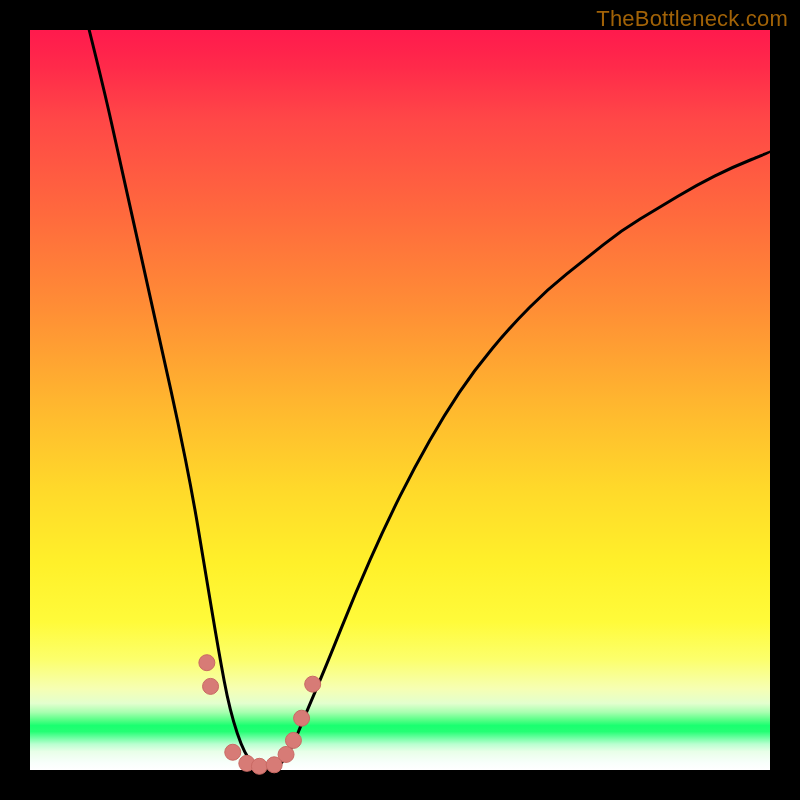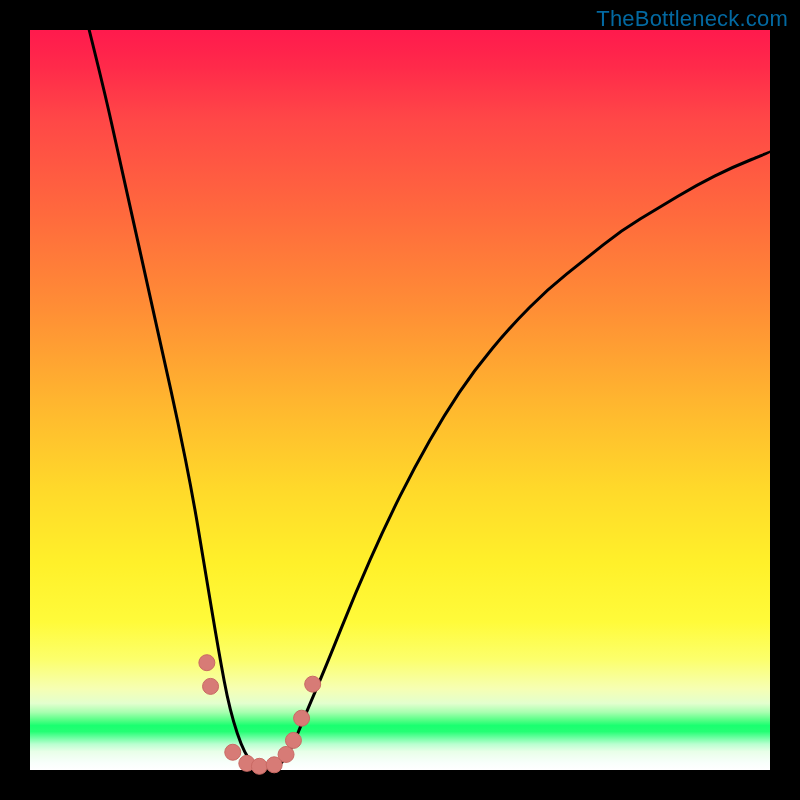--- a/index.html
+++ b/index.html
@@ -14,21 +14,21 @@
   .frame {
     position: relative;
     width: 800px;
     height: 800px;
     background: #000;
   }
   .watermark {
     position: absolute;
     top: 6px;
     right: 12px;
-    color: #0369a1;
+    color: #a16207;
     font-size: 22px;
     font-weight: 400;
     letter-spacing: 0.2px;
     z-index: 5;
   }
   .plot-area {
     position: absolute;
     left: 30px;
     top: 30px;
     width: 740px;

